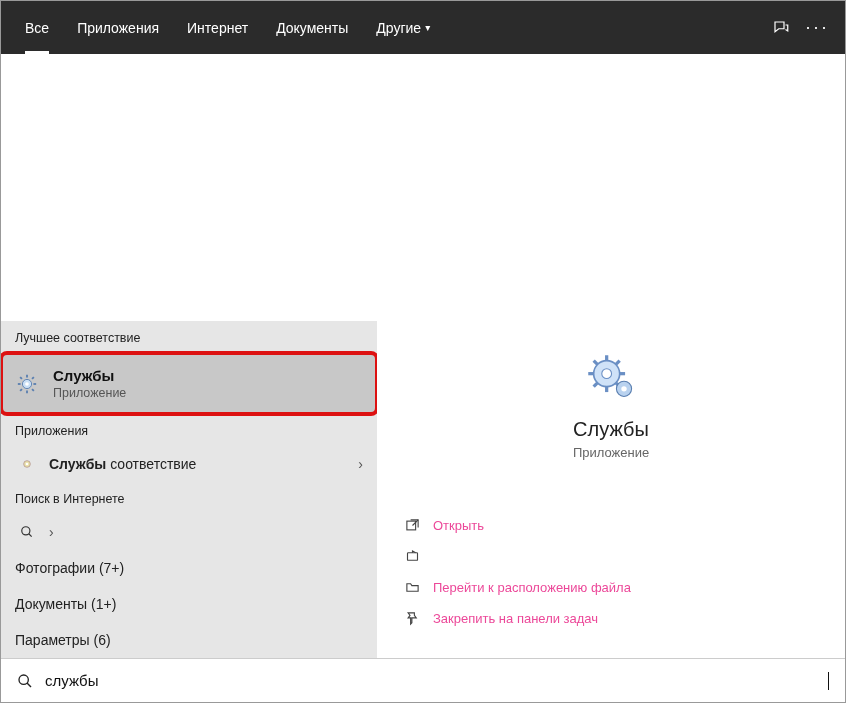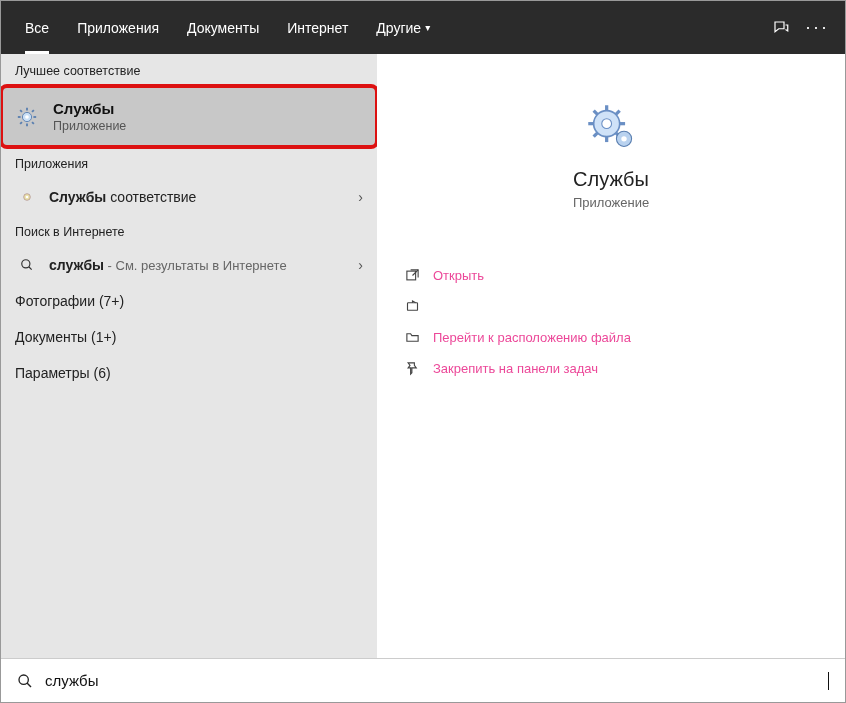--- a/index.html
+++ b/index.html
@@ -9,21 +9,21 @@
   
   .header { height: 53px; background: #2b2b2b; display: flex; align-items: center; padding: 0 10px; color: #fff; }
   .tab { padding: 0 14px; height: 53px; display: flex; align-items: center; font-size: 14px; cursor: pointer; position: relative; }
   .tab.active::after { content: ""; position: absolute; bottom: 0; left: 14px; right: 14px; height: 3px; background: #fff; }
   .chev { margin-left: 4px; font-size: 10px; }
   .header-spacer { flex: 1; }
   .header-icon { width: 36px; height: 36px; display: flex; align-items: center; justify-content: center; cursor: pointer; }
   .dots { font-size: 18px; letter-spacing: 2px; }
 
   
-  .body { position: absolute; top: 53px; bottom: 44px; left: 0; right: 0; display: flex; }
+  .body { position: absolute; top: 53px; bottom: 44px; left: 0; right: 0; display: flex; align-items: flex-end; }
   .left { width: 376px; background: #e6e6e6; overflow: hidden; }
   .right { flex: 1; background: #fff; padding: 24px; }
 
   
   .section-label { font-size: 12.5px; color: #222; padding: 10px 14px 8px; }
 
   .best-match { display: flex; align-items: center; padding: 14px 18px 14px 14px; background: #c8c8c8; position: relative; }
   .highlight-box { position:absolute; top:-2px; left:-2px; right:-2px; bottom:-2px; border:4px solid #d11; border-radius:8px; pointer-events:none; }
   .bm-icon { width: 24px; height: 24px; display:flex; align-items:center; justify-content:center; margin-right: 14px; }
   .bm-text .title { font-size: 15px; font-weight: 600; color: #111; }
@@ -61,24 +61,24 @@
 <div class="frame">
 
   <div class="header">
     <div class="tab active">
         <span>Все</span>
       </div>
     <div class="tab">
         <span>Приложения</span>
       </div>
     <div class="tab">
+        <span>Интернет</span>
+      </div>
+    <div class="tab">
         <span>Документы</span>
-      </div>
-    <div class="tab">
-        <span>Интернет</span>
       </div>
     <div class="tab">
         <span>Другие</span>
         <span class="chev">▾</span>
       </div>
     <div class="header-spacer"></div>
     <div class="header-icon">
       <svg width="18" height="18" viewBox="0 0 24 24" fill="none" stroke="#fff" stroke-width="1.6">
         <path d="M4 4h12v9H9l-5 4V4z"></path>
           <path d="M18 8h3v8l-3-2"></path>
@@ -130,21 +130,20 @@
       </div>
 
       <div class="section-label">Поиск в Интернете</div>
       <div class="row">
         <div class="row-icon">
           <svg width="14" height="14" viewBox="0 0 24 24" fill="none" stroke="#333" stroke-width="2">
               <circle cx="10" cy="10" r="7"></circle>
               <line x1="20" y1="20" x2="15" y2="15"></line>
             </svg>
         </div>
-        <div class="row-text"><span class="bold">службы</span><span class="grey"> - См. результаты в Интернете</span></div>
         <div class="arrow">›</div>
       </div>
 
       <div class="plain-row">Фотографии (7+)</div>
       <div class="plain-row">Документы (1+)</div>
       <div class="plain-row">Параметры (6)</div>
     </div>
 
     <div class="right">
       <div class="preview-icon">

